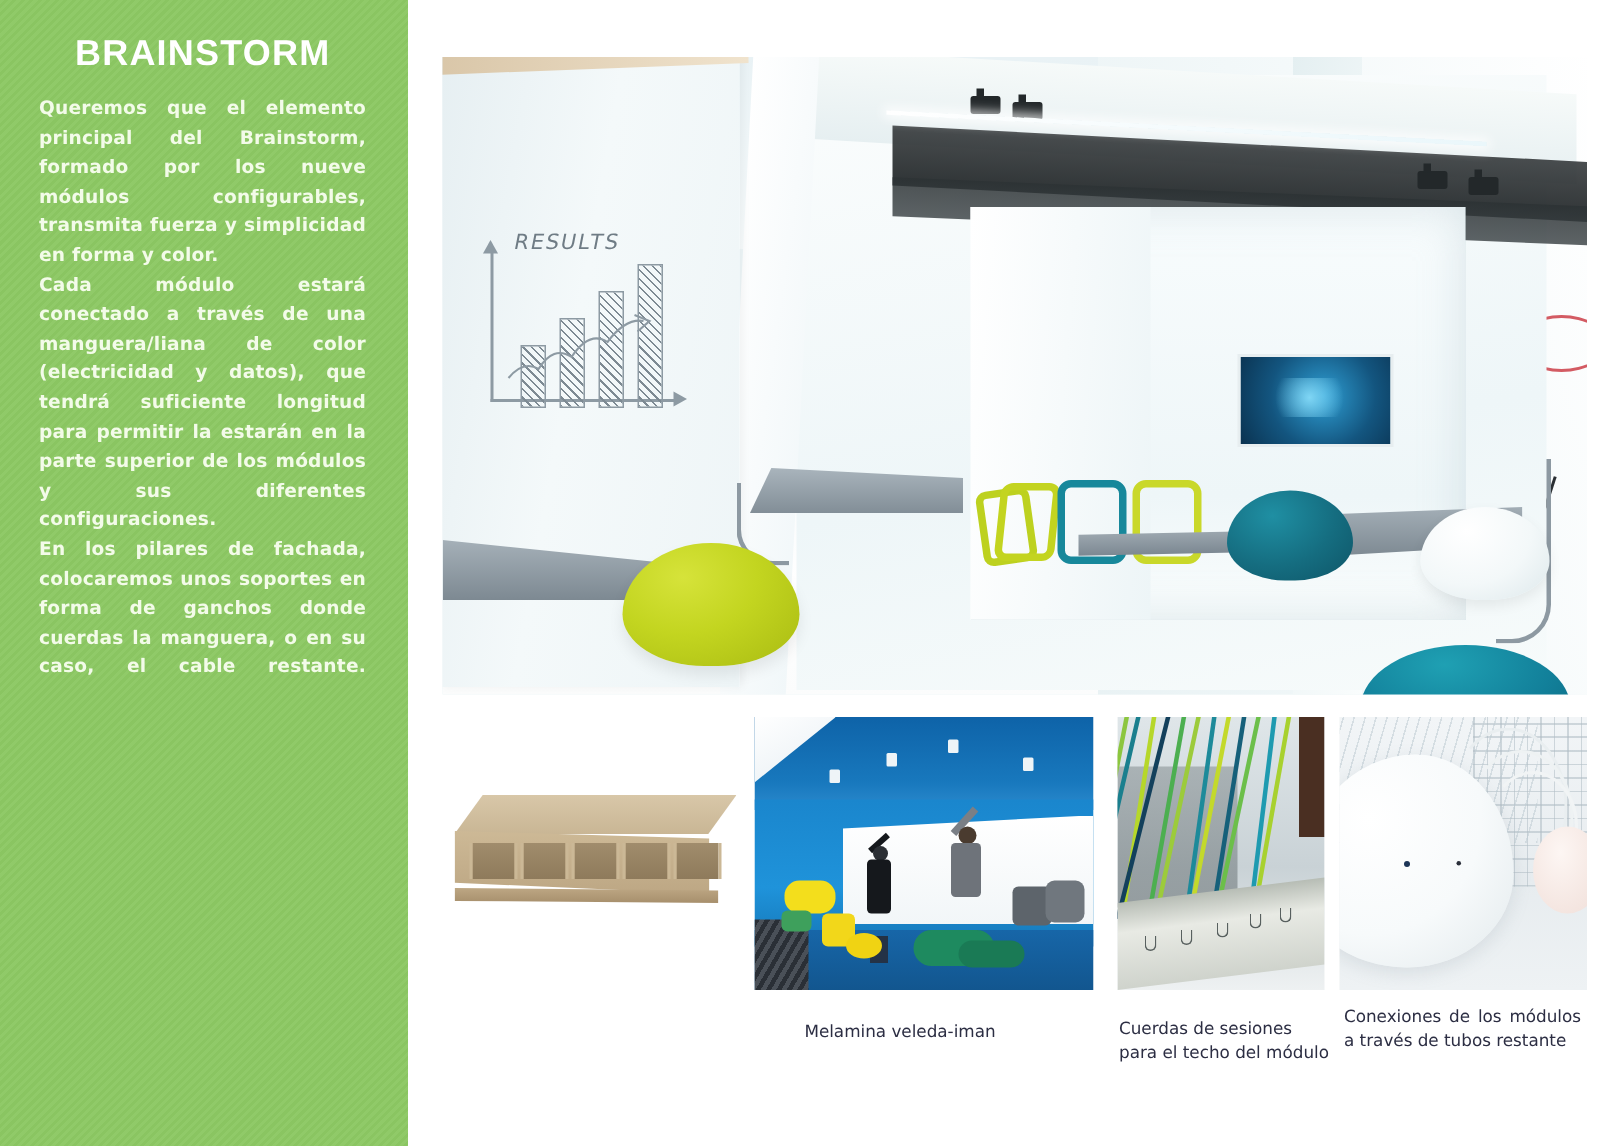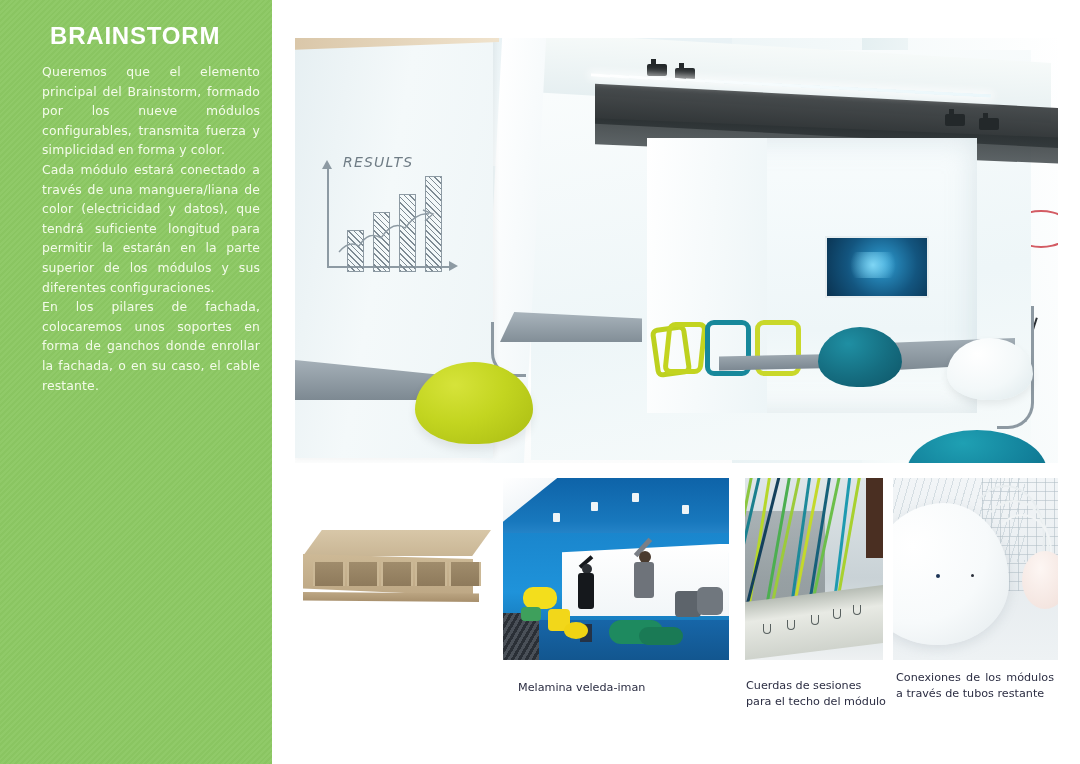--- a/index.html
+++ b/index.html
@@ -17,26 +17,27 @@
     position:absolute;left:0;top:0;width:272px;height:764px;
     background:#8cc863;
     background-image:repeating-linear-gradient(135deg, rgba(255,255,255,.035) 0 2px, rgba(0,0,0,.015) 2px 4px);
   }
   .sidebar-title{
     position:absolute;left:50px;top:22px;
     color:#ffffff;font-size:24px;font-weight:bold;letter-spacing:.8px;
     font-family:"Liberation Sans", sans-serif;
   }
   .sidebar-body{
-    position:absolute;left:42px;top:62px;width:218px;
+    position:absolute;left:26px;top:62px;width:218px;
     color:#f3fbe9;
     font-size:12.4px;line-height:19.6px;
     text-align:justify;
     font-family:"DejaVu Sans", sans-serif;
     letter-spacing:.15px;
+    font-weight:bold;
   }
   .sidebar-body p{margin:0;}
   .sidebar-body p:last-child:after{content:"";display:inline-block;width:100%;}
 
   
   .hero{
     position:absolute;left:295px;top:38px;width:763px;height:425px;
     overflow:hidden;background:#eef6f8;
   }
   .hero-scene{position:absolute;inset:0;}
@@ -312,35 +313,35 @@
   .pod-streaks{position:absolute;left:0;top:0;width:80%;height:46%;
     background:repeating-linear-gradient(-74deg,rgba(190,203,210,.55) 0 1px,transparent 1px 7px);}
 
   
   .caption{
     position:absolute;color:#2c2e43;
     font-family:"DejaVu Sans", sans-serif;
     font-size:11.2px;line-height:15.6px;text-align:justify;
   }
   .cap1{left:311px;top:634px;width:196px;}
-  .cap2{left:518px;top:680px;width:220px;text-align:left;}
+  .cap2{left:490px;top:680px;width:220px;text-align:center;}
   .cap3{left:746px;top:678px;width:140px;text-align:left;}
   .cap4{left:896px;top:670px;width:158px;}
 </style>
 </head>
 <body>
 
 <div id="page">
 
   <div class="sidebar">
     <div class="sidebar-title">BRAINSTORM</div>
     <div class="sidebar-body">
       <p>Queremos que el elemento principal del Brainstorm, formado por los nueve módulos configurables, transmita fuerza y simplicidad en forma y color.</p>
       <p>Cada módulo estará conectado a través de una manguera/liana de color (electricidad y datos), que tendrá suficiente longitud para permitir la estarán en la parte superior de los módulos y sus diferentes configuraciones.</p>
-      <p>En los pilares de fachada, colocaremos unos soportes en forma de ganchos donde enrollar la fachada, o en su caso, el cable restante.</p>
+      <p>En los pilares de fachada, colocaremos unos soportes en forma de ganchos donde cuerdas la manguera, o en su caso, el cable restante.</p>
     </div>
   </div>
 
   <div class="hero">
     <div class="hero-scene">
 
       <div class="rm-ceil"></div>
       <div class="rm-floor"></div>
 
       <div class="wall-right"></div>

